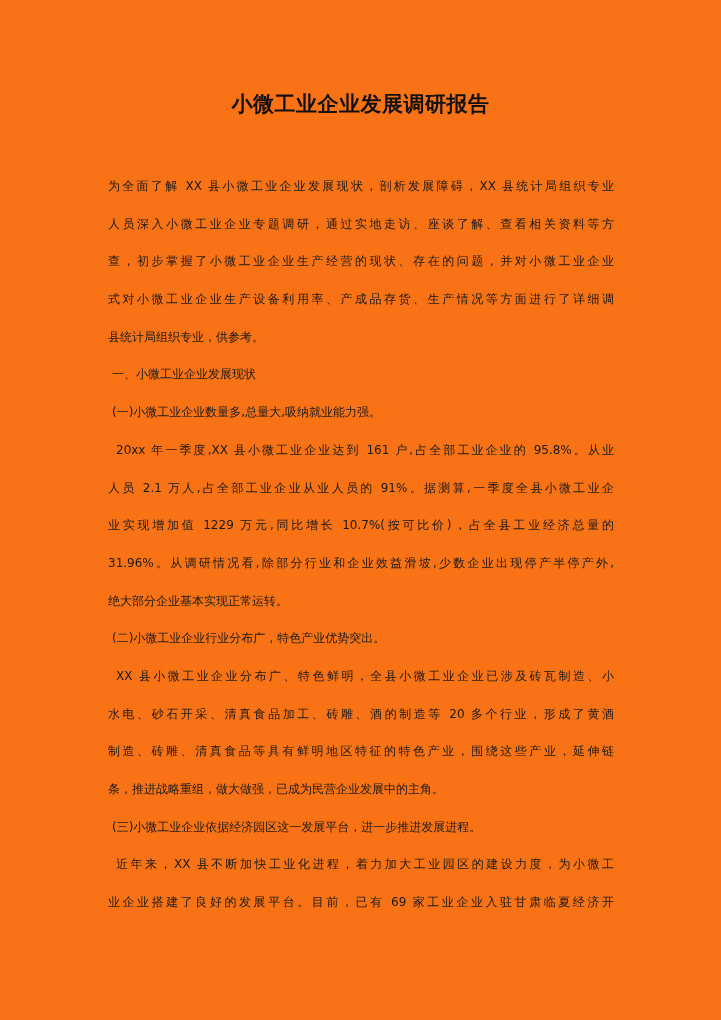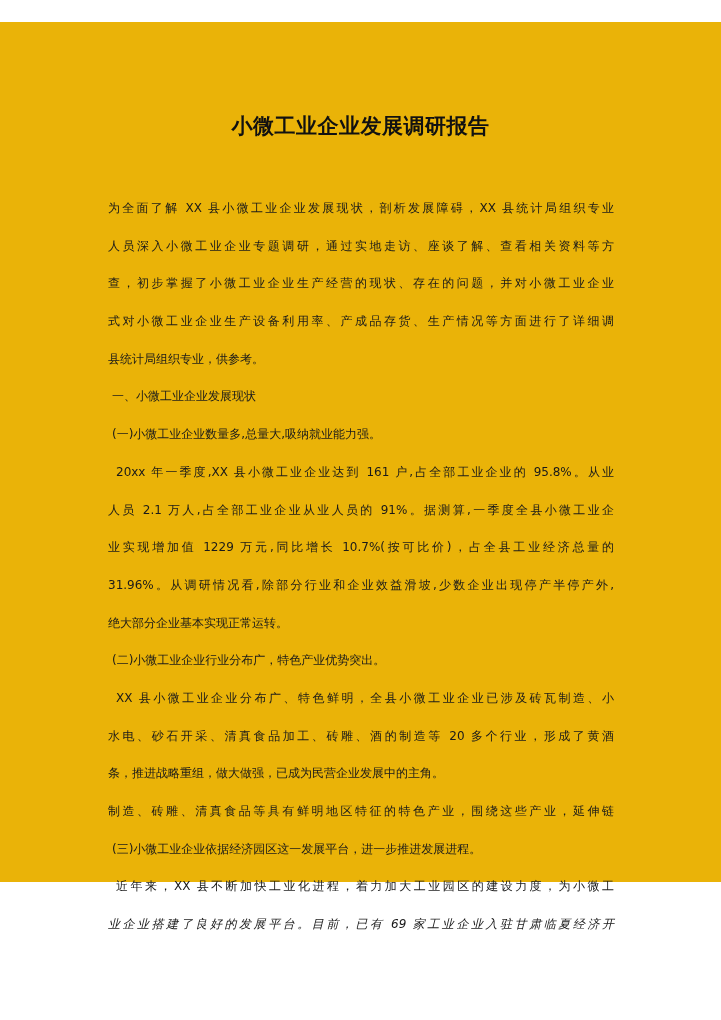--- a/index.html
+++ b/index.html
@@ -13,23 +13,22 @@
       overflow: hidden;
       position: relative;
       font-family: "DejaVu Serif", "Liberation Serif", serif;
       color: #111111;
     }
     .page {
       position: absolute;
       left: 0;
       top: 0;
       width: 721px;
-      height: 860px;
-      background: #eab308;
-      margin-top: 22px;
+      height: 1020px;
+      background: #f97316;
     }
     .title {
       position: absolute;
       left: 0;
       top: 90px;
       width: 721px;
       text-align: center;
       font-size: 21px;
       font-weight: bold;
       letter-spacing: 0.5px;
@@ -75,19 +74,19 @@
     <span class="line indent-small">一、小微工业企业发展现状</span>
     <span class="line indent-small">(一)小微工业企业数量多,总量大,吸纳就业能力强。</span>
     <span class="line justify indent-num" style="white-space: normal; word-break: keep-all;">20xx 年一季度,XX 县小微工业企业达到 161 户,占全部工业企业的 95.8%。从业</span>
     <span class="line justify" style="white-space: normal; word-break: keep-all;">人员 2.1 万人,占全部工业企业从业人员的 91%。据测算,一季度全县小微工业企</span>
     <span class="line justify" style="white-space: normal; word-break: keep-all;">业实现增加值 1229 万元,同比增长 10.7%(按可比价)，占全县工业经济总量的</span>
     <span class="line justify" style="white-space: normal; word-break: keep-all;">31.96%。从调研情况看,除部分行业和企业效益滑坡,少数企业出现停产半停产外,</span>
     <span class="line">绝大部分企业基本实现正常运转。</span>
     <span class="line indent-small">(二)小微工业企业行业分布广，特色产业优势突出。</span>
     <span class="line justify indent-num" style="white-space: normal; word-break: keep-all;">XX 县小微工业企业分布广、特色鲜明，全县小微工业企业已涉及砖瓦制造、小</span>
     <span class="line justify" style="white-space: normal; word-break: keep-all;">水电、砂石开采、清真食品加工、砖雕、酒的制造等 20 多个行业，形成了黄酒</span>
+    <span class="line justify" style="white-space: normal; word-break: keep-all;">制造、砖雕、清真食品等具有鲜明地区特征的特色产业，围绕这些产业，延伸链</span>
     <span class="line">条，推进战略重组，做大做强，已成为民营企业发展中的主角。</span>
-    <span class="line justify" style="white-space: normal; word-break: keep-all;">制造、砖雕、清真食品等具有鲜明地区特征的特色产业，围绕这些产业，延伸链</span>
     <span class="line indent-small">(三)小微工业企业依据经济园区这一发展平台，进一步推进发展进程。</span>
     <span class="line justify indent-num" style="white-space: normal; word-break: keep-all;">近年来，XX 县不断加快工业化进程，着力加大工业园区的建设力度，为小微工</span>
-    <span class="line justify" style="white-space: normal; word-break: keep-all; font-style: italic;">业企业搭建了良好的发展平台。目前，已有 69 家工业企业入驻甘肃临夏经济开</span>
+    <span class="line justify" style="white-space: normal; word-break: keep-all;">业企业搭建了良好的发展平台。目前，已有 69 家工业企业入驻甘肃临夏经济开</span>
   </div>
 </div>
 
 </body></html>

